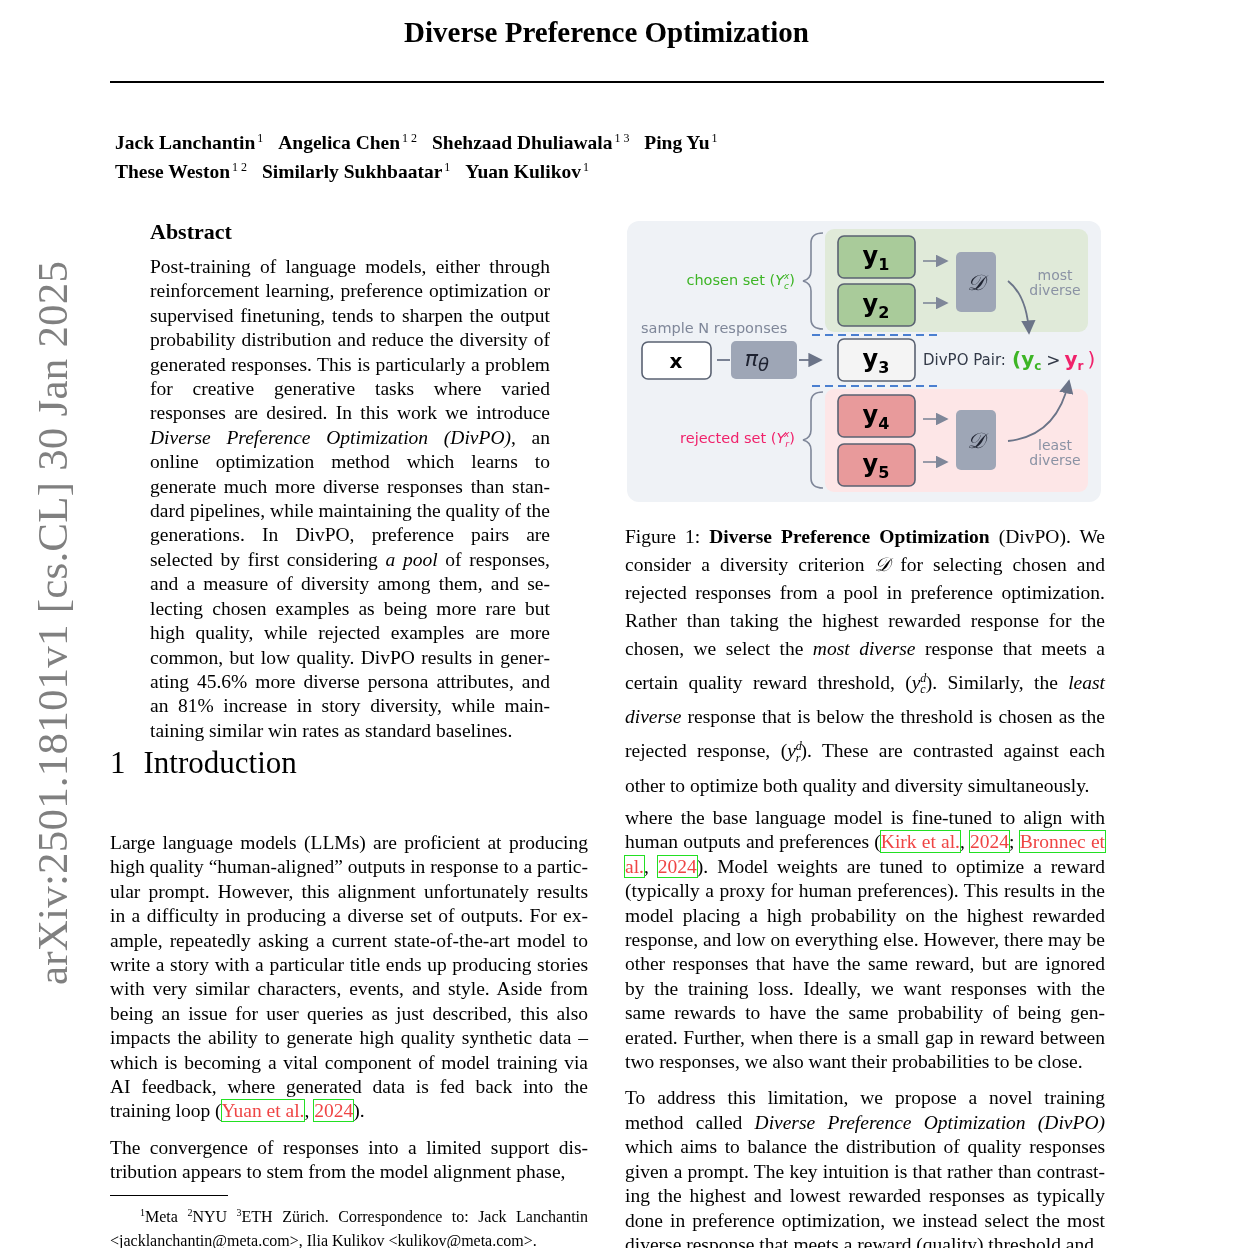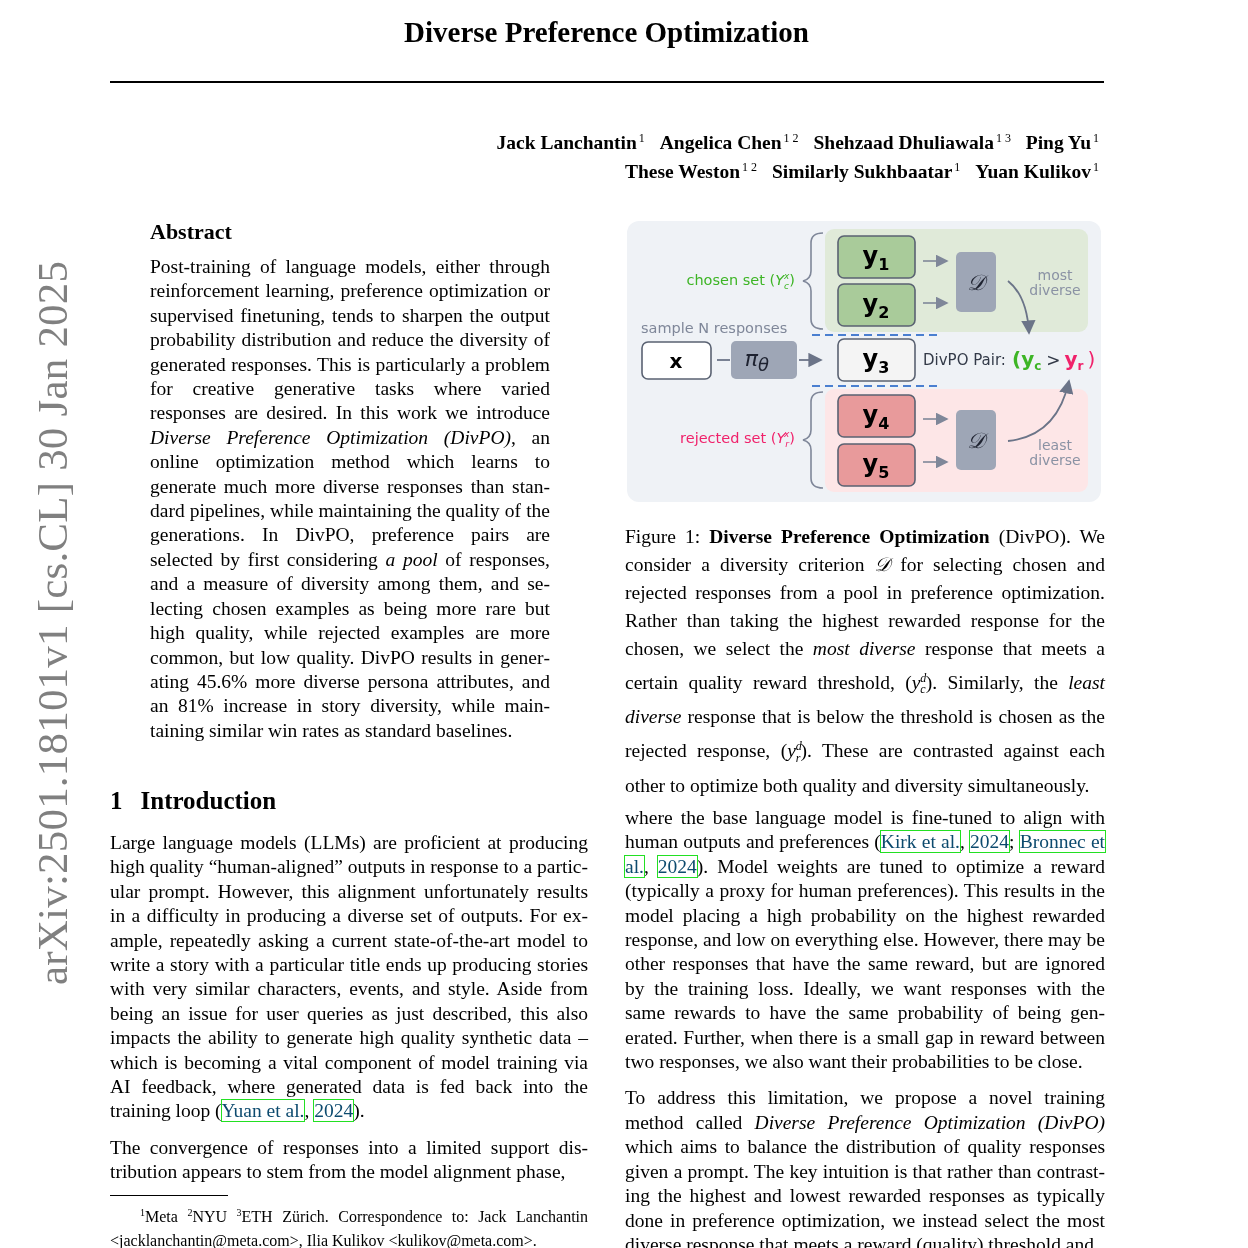--- a/index.html
+++ b/index.html
@@ -6,47 +6,47 @@
     body { width: 1248px; height: 1248px; position: relative; overflow: hidden;
            font-family: "Liberation Serif", "DejaVu Serif", serif; color: #000; }
 
     .arxiv-id { position: absolute; left: 28px; top: 985px; transform-origin: 0 0; transform: rotate(-90deg);
                 font-size: 43px; color: #808080; white-space: nowrap; letter-spacing: 0.2px; }
 
     .paper-title { position: absolute; left: 0; width: 1213px; top: 16px; text-align: center;
                    font-weight: bold; font-size: 29px; }
     .title-rule { position: absolute; left: 110px; width: 994px; top: 81px; height: 2px; background: #000; }
 
-    .authors { position: absolute; left: 110px; width: 994px; top: 126px; text-align: right;
+    .authors { position: absolute; left: 110px; width: 994px; top: 126px; text-align: left;
                font-weight: bold; font-size: 19.5px; line-height: 25px; }
     .author { white-space: nowrap; margin: 0 5px; }
     .author sup { font-weight: normal; font-size: 12px; vertical-align: 7px; margin-left: 2px; }
 
     .abstract-head { position: absolute; left: 150px; width: 400px; top: 219px; text-align: left;
                      font-weight: bold; font-size: 22px; }
     .abstract-body { position: absolute; left: 150px; width: 400px; top: 255px;
                      font-size: 19.5px; line-height: 24.4px; text-align: justify; hyphens: manual; }
 
     .figure { position: absolute; left: 627px; top: 221px; width: 474px; height: 281px;
               background: #eff2f6; border-radius: 12px; font-family: "DejaVu Sans", "Liberation Sans", sans-serif; }
     .figure svg { position: absolute; left: 0; top: 0; }
 
     .caption { position: absolute; left: 625px; width: 480px; top: 523px;
                font-size: 19.5px; line-height: 28px; text-align: justify; }
 
-    .section-head { position: absolute; left: 110px; top: 787px; font-weight: bold; font-size: 25px; }
+    .section-head { position: absolute; left: 110px; top: 745px; font-weight: normal; font-size: 31px; }
     .section-head .num { margin-right: 18px; }
 
     .col-left { position: absolute; left: 110px; width: 478px; top: 831px;
                 font-size: 19.5px; line-height: 24.4px; text-align: justify; }
     .col-right { position: absolute; left: 625px; width: 480px; top: 806px;
                  font-size: 19.5px; line-height: 24.4px; text-align: justify; }
     p { margin: 0 0 12px 0; }
 
-    .cite { outline: 1px solid #22e022; outline-offset: 0px; color: #0c4a6e; text-decoration: none; }
+    .cite { outline: 1px solid #22e022; outline-offset: 0px; color: #ef4444; text-decoration: none; }
 
     .foot-rule { position: absolute; left: 110px; top: 1195px; width: 118px; height: 1px; background: #000; }
     .footnote { position: absolute; left: 110px; width: 478px; top: 1201px;
                 font-size: 16px; line-height: 24px; text-align: justify; text-indent: 30px; }
     .footnote sup { font-size: 10px; }
 
     .figure text { font-family: "DejaVu Sans", "Liberation Sans", sans-serif; }
   </style>
 </head>
 <body>

